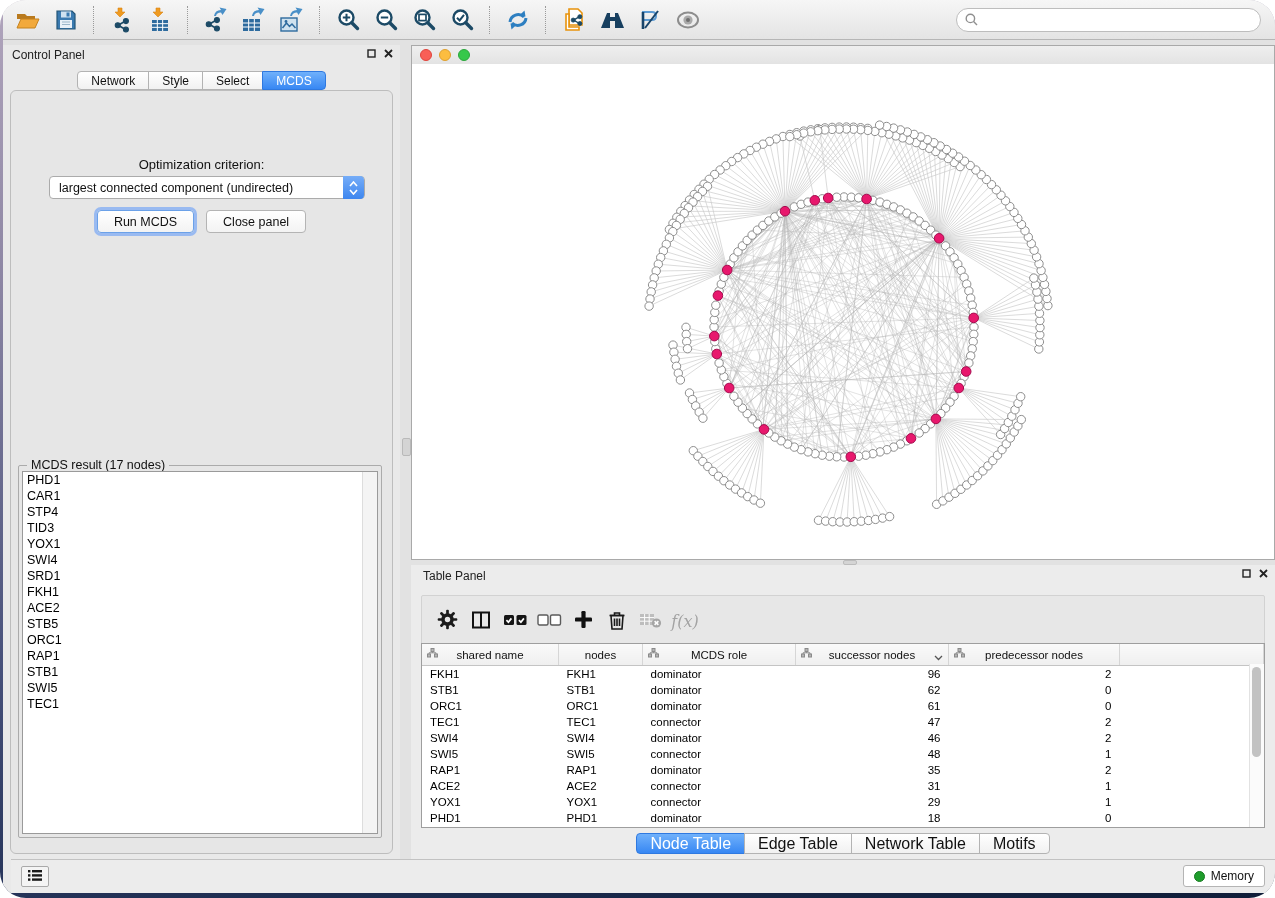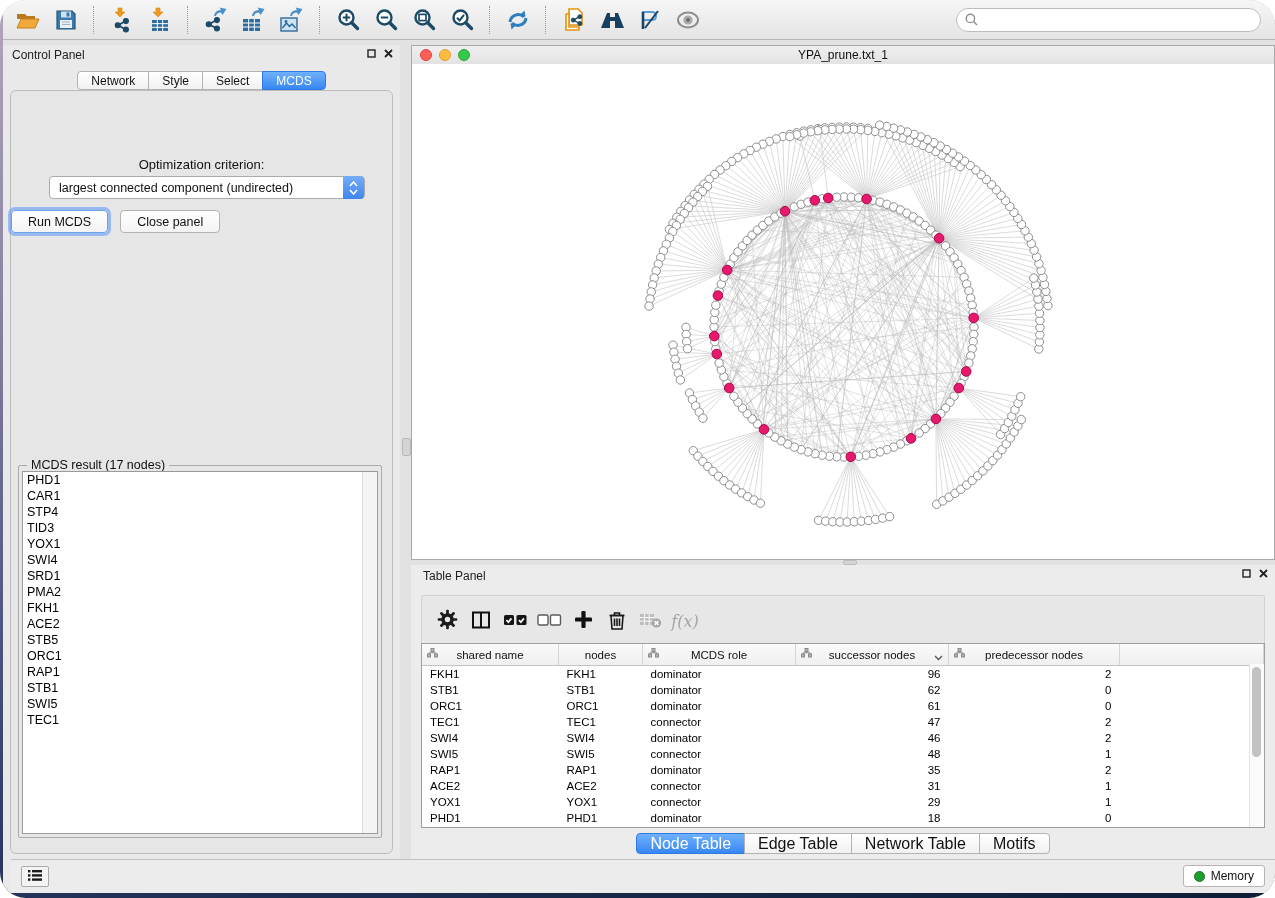--- a/index.html
+++ b/index.html
@@ -39,21 +39,21 @@
   .tab.sel{background:linear-gradient(#70b1fb,#3787f3);color:#fff;border-color:#2f79e0;}
   .cp-inner{position:absolute;left:7px;right:7px;top:45px;bottom:6px;background:#e6e6e6;
     border:1px solid #bdbdbd;border-radius:6px;}
   .opt-label{position:absolute;left:0;right:0;top:66px;text-align:center;font-size:13px;color:#111;}
   .select{position:absolute;left:38px;top:85px;width:316px;height:23px;background:#fff;
     border:1px solid #ababab;border-radius:4px;box-sizing:border-box;cursor:pointer;}
   .select .val{position:absolute;left:9px;top:4px;font-size:12.5px;color:#111;white-space:nowrap;}
   .stepper{position:absolute;right:0;top:-1px;bottom:-1px;width:21px;border-radius:0 4px 4px 0;
     background:linear-gradient(#76adf8,#3d86ef);display:flex;flex-direction:column;
     align-items:center;justify-content:center;gap:2px;}
-  .btn-row{position:absolute;left:0;right:0;top:119px;display:flex;gap:12px;}
+  .btn-row{position:absolute;left:0;right:0;top:119px;display:flex;justify-content:center;gap:12px;}
   .mac-btn{height:23px;padding:0 16px;font-size:12.5px;background:linear-gradient(#ffffff,#f3f3f3);
     border:1px solid #b4b4b4;border-radius:4px;color:#111;cursor:pointer;}
   .mac-btn.focus{box-shadow:0 0 0 3px rgba(90,150,250,.55);border-color:#6ba1e8;}
   .group-box{position:absolute;left:7px;right:10px;top:374px;bottom:15px;
     border:1px solid #ababab;border-radius:2px;}
   .group-title{position:absolute;left:8px;top:-8px;background:#e6e6e6;padding:0 4px;
     font-size:12.5px;color:#111;}
   .mcds-list{position:absolute;left:3px;right:3px;top:5px;bottom:3px;background:#fff;
     border:1px solid #9a9a9a;overflow:hidden;}
   .mcds-scroll{position:absolute;right:0;top:0;bottom:0;width:14px;background:#f4f4f4;
@@ -361,21 +361,20 @@
             <span class="group-title">MCDS result (17 nodes)</span>
             <div class="mcds-list" id="mcds-list">
               <div class="mcds-scroll"></div>
             <div class="mcds-item">PHD1</div>
                 <div class="mcds-item">CAR1</div>
                 <div class="mcds-item">STP4</div>
                 <div class="mcds-item">TID3</div>
                 <div class="mcds-item">YOX1</div>
                 <div class="mcds-item">SWI4</div>
                 <div class="mcds-item">SRD1</div>
-                <div class="mcds-item">PMA2</div>
                 <div class="mcds-item">FKH1</div>
                 <div class="mcds-item">ACE2</div>
                 <div class="mcds-item">STB5</div>
                 <div class="mcds-item">ORC1</div>
                 <div class="mcds-item">RAP1</div>
                 <div class="mcds-item">STB1</div>
                 <div class="mcds-item">SWI5</div>
                 <div class="mcds-item">TEC1</div>
               </div>
           </div>
@@ -386,21 +385,20 @@
           <div class="grip"></div>
         </div>
 
       <div class="net-win">
         <div class="net-title">
           <span class="lights">
             <span class="light r"></span>
             <span class="light y"></span>
             <span class="light g"></span>
           </span>
-          <span class="t">YPA_prune.txt_1</span>
         </div>
         <div class="net-canvas">
           <svg id="net-svg" width="867" height="497" viewBox="0 0 867 497">
               <g stroke="#b5b5b5" stroke-width="0.75" stroke-opacity="0.5">
                 <line x1="373.0" y1="147.2" x2="424.7" y2="392.8"></line>
                 <line x1="373.0" y1="147.2" x2="410.2" y2="391.2"></line>
                 <line x1="373.0" y1="147.2" x2="350.9" y2="364.6"></line>
                 <line x1="373.0" y1="147.2" x2="362.8" y2="373.1"></line>
                 <line x1="373.0" y1="147.2" x2="326.0" y2="187.8"></line>
                 <line x1="373.0" y1="147.2" x2="403.1" y2="389.7"></line>

